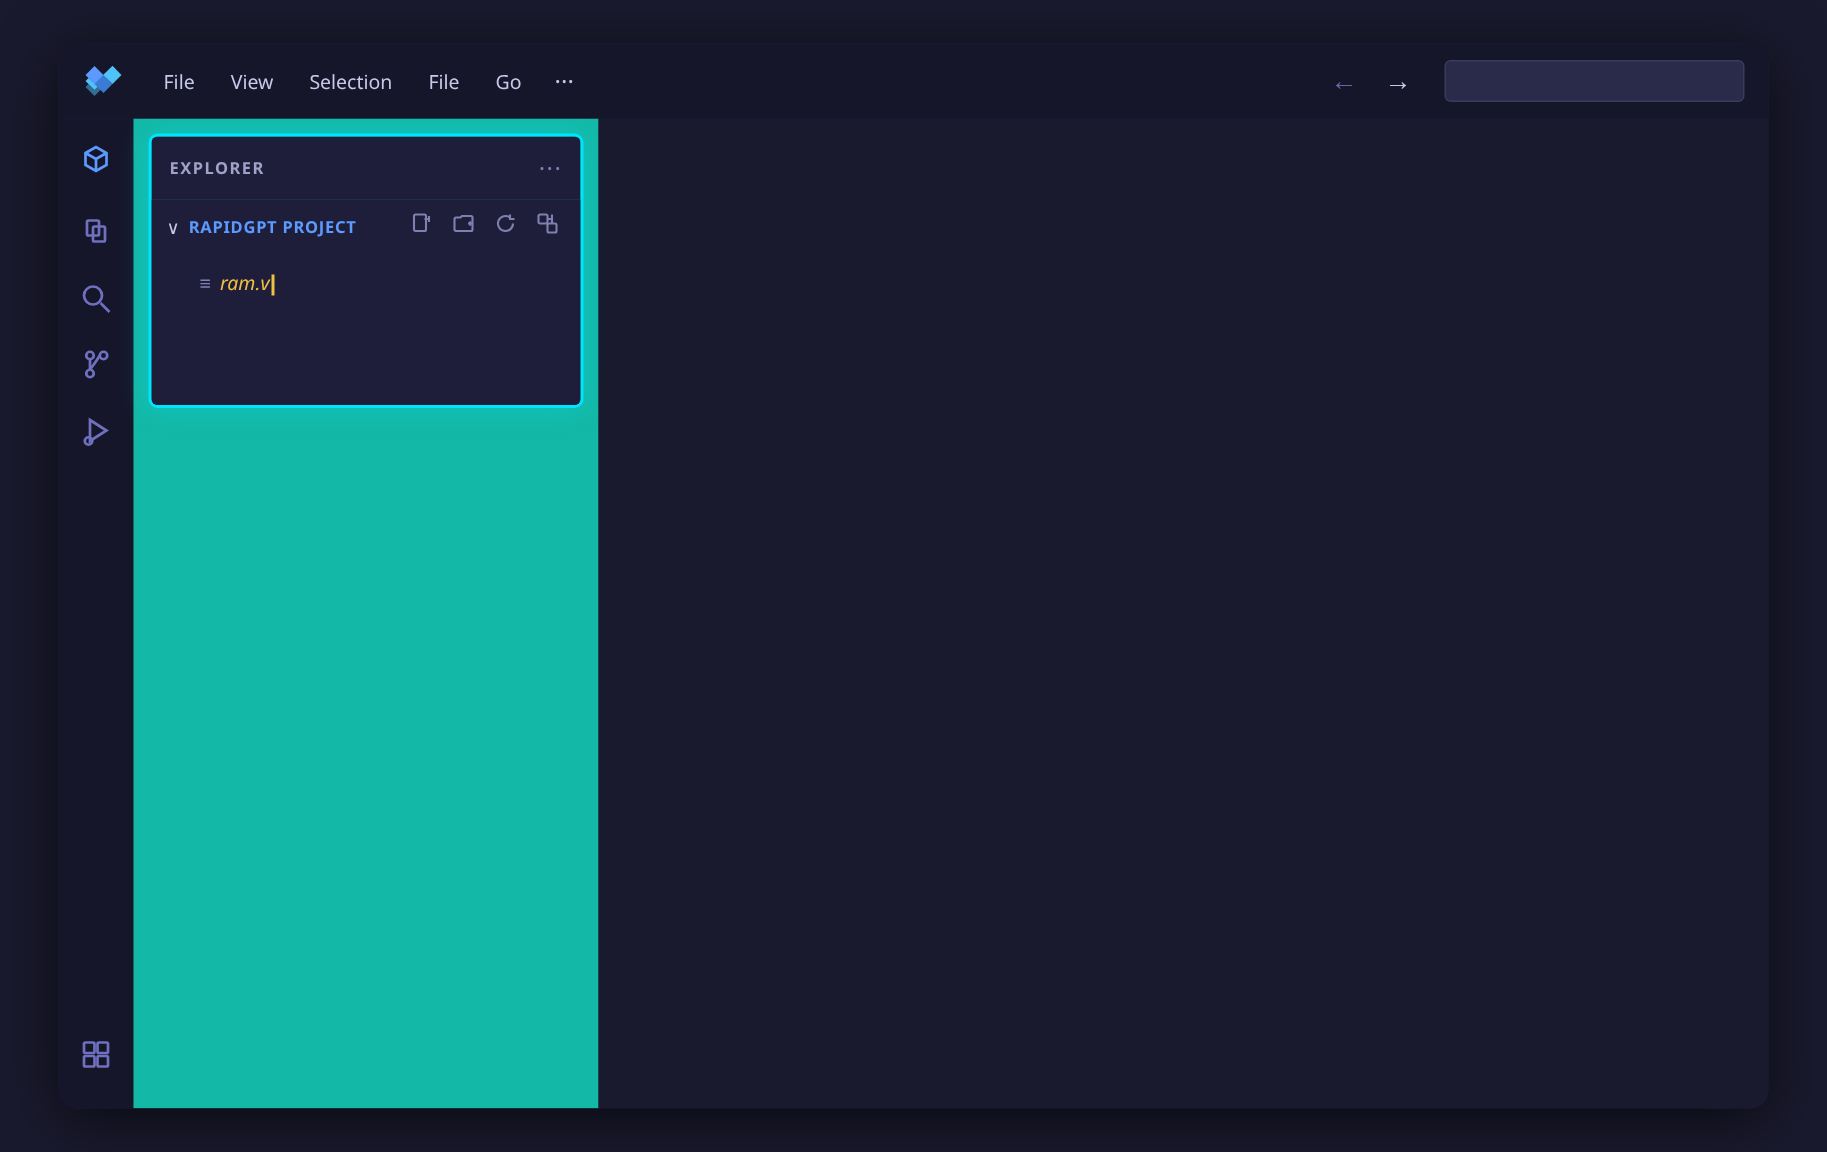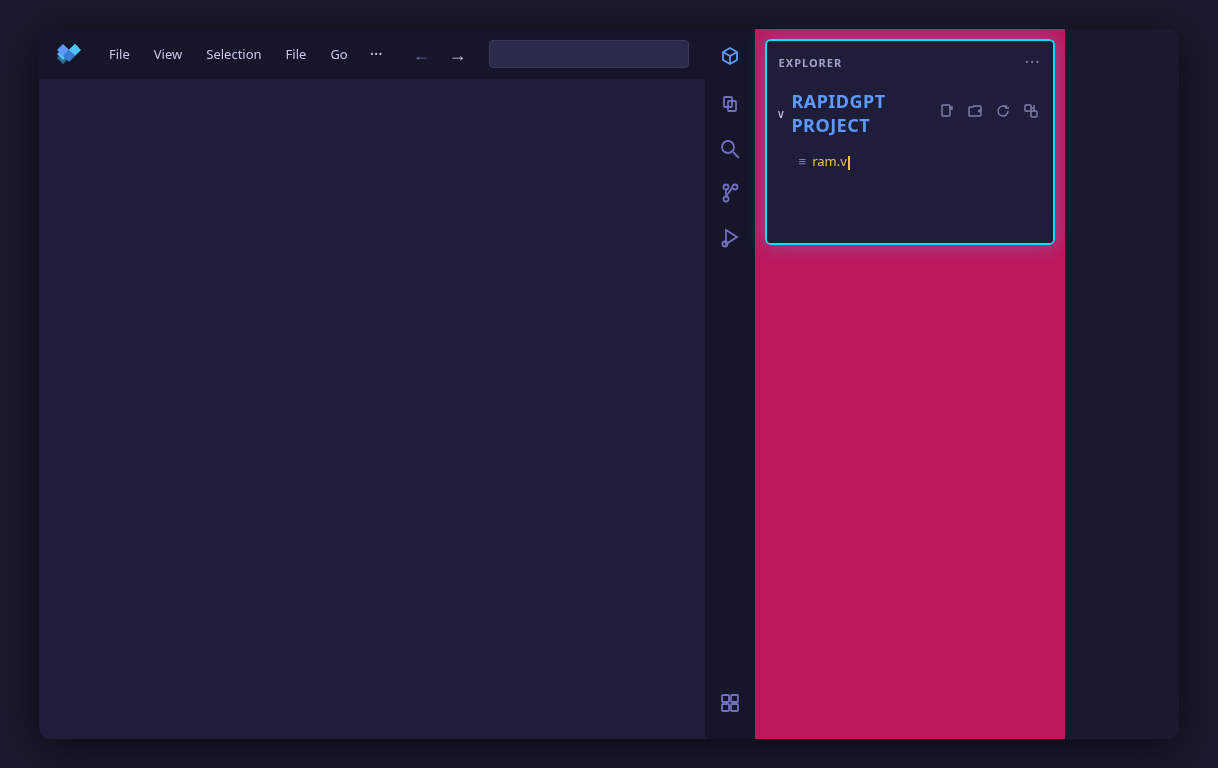--- a/index.html
+++ b/index.html
@@ -14,21 +14,21 @@
       font-family: 'Segoe UI', system-ui, sans-serif;
     }
 
     .window {
       width: 1140px;
       height: 710px;
       background: #1e1e3a;
       border-radius: 12px;
       overflow: hidden;
       display: flex;
-      flex-direction: row;
+      flex-direction: column;
       box-shadow: 0 8px 40px rgba(0,0,0,0.6);
     }
 
     
     .titlebar {
       height: 50px;
       background: #16162a;
       display: flex;
       align-items: center;
       padding: 0 16px;
@@ -126,24 +126,25 @@
     }
 
     .activity-icon svg {
       width: 22px;
       height: 22px;
     }
 
     
     .sidebar {
       width: 310px;
-      background: #be185d;
+      background: #14b8a6;
       display: flex;
       flex-direction: column;
       flex-shrink: 0;
+      text-align: right;
     }
 
     .explorer-panel {
       border: 2px solid #00e5ff;
       border-radius: 6px;
       margin: 10px;
       overflow: hidden;
       box-shadow: 0 0 20px rgba(0,229,255,0.3);
     }
 
@@ -188,21 +189,21 @@
       gap: 6px;
     }
 
     .chevron {
       color: #c8c8e8;
       font-size: 12px;
     }
 
     .project-name {
       color: #5c9aff;
-      font-size: 18px;
+      font-size: 11px;
       font-weight: 700;
       letter-spacing: 0.5px;
       text-transform: uppercase;
     }
 
     .project-actions {
       display: flex;
       gap: 4px;
       align-items: center;
     }
@@ -230,20 +231,21 @@
     }
 
     .file-icon {
       color: #8080b0;
       font-size: 13px;
     }
 
     .file-name {
       color: #f0c040;
       font-size: 13px;
+      font-style: italic;
     }
 
     .cursor-bar {
       display: inline-block;
       width: 2px;
       height: 14px;
       background: #f0c040;
       vertical-align: middle;
       margin-left: 1px;
       animation: blink 1s step-end infinite;

